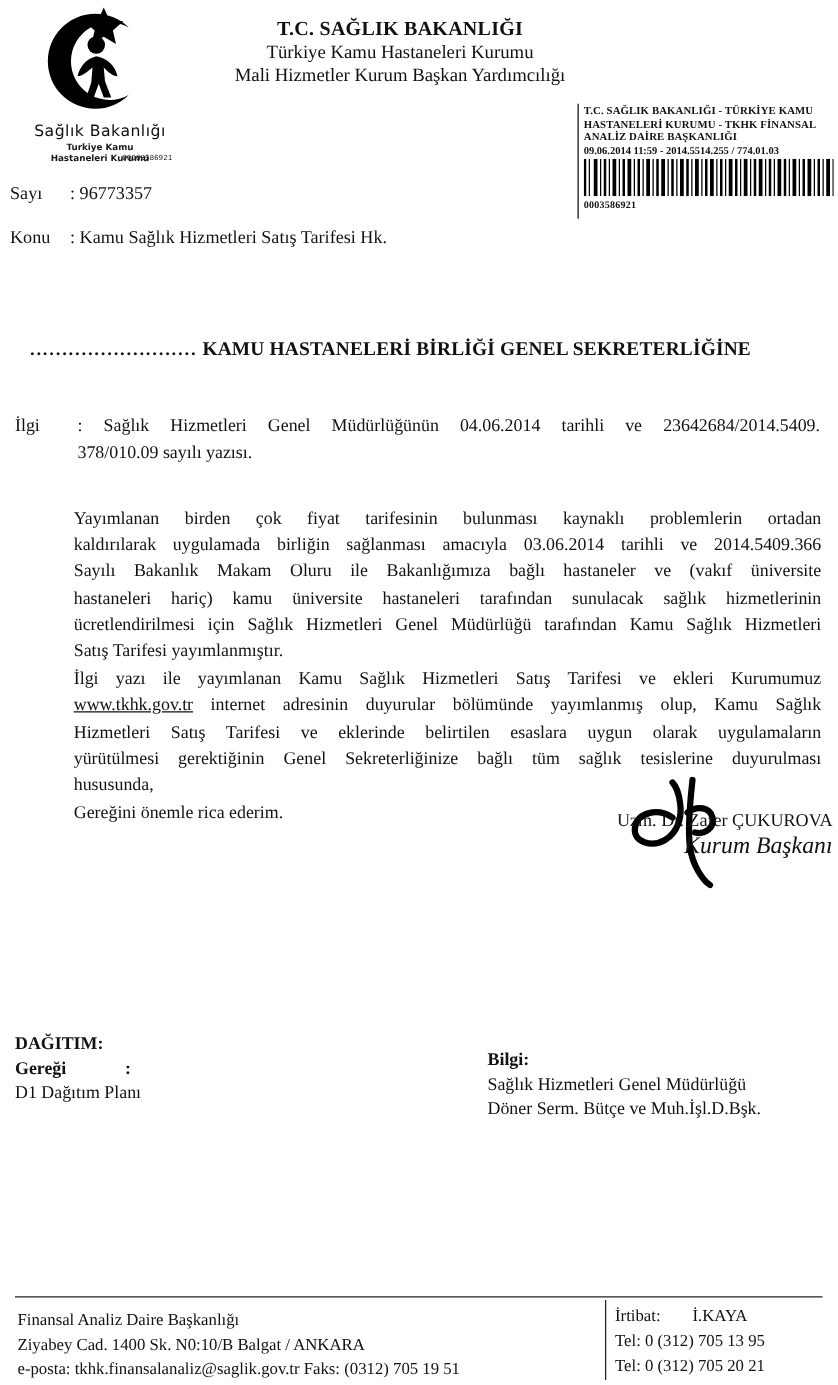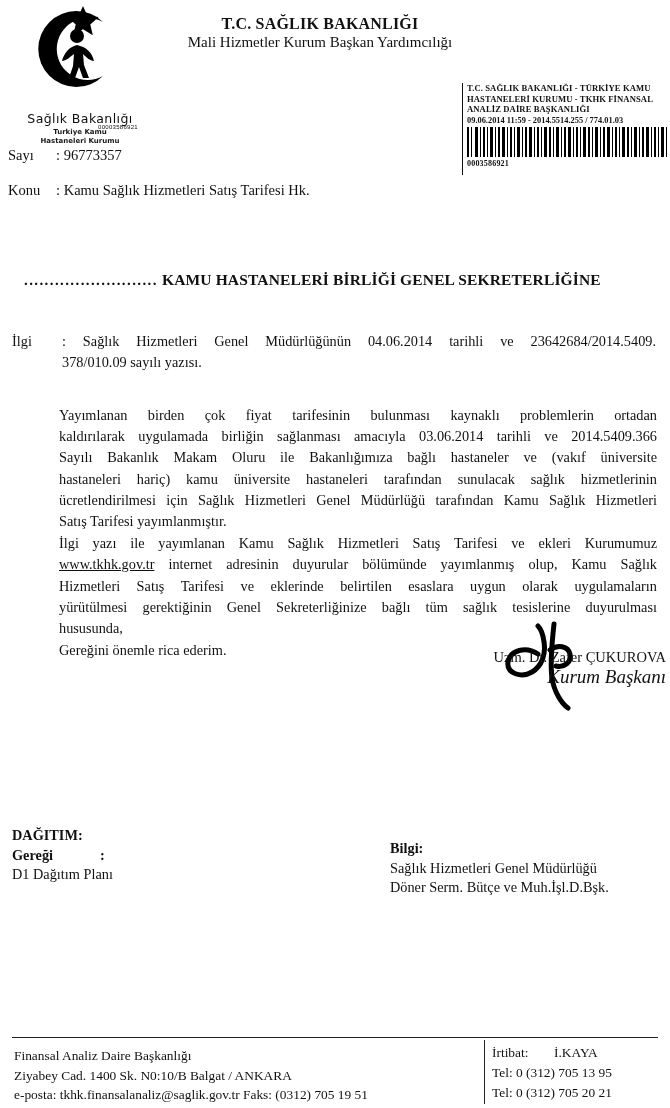--- a/index.html
+++ b/index.html
@@ -35,21 +35,21 @@
     width: 110px;
     height: 88px;
     margin: 0 auto;
     position: relative;
   }
   .logo-caption-main {
     font-family: "DejaVu Sans", sans-serif;
     font-size: 12.5px;
     letter-spacing: .4px;
     color: #0d0d0d;
-    margin-top: 19px;
+    margin-top: 5px;
   }
   .logo-caption-sub {
     font-family: "DejaVu Sans", sans-serif;
     font-size: 7px;
     font-weight: bold;
     line-height: 9px;
     color: #1a1a1a;
     margin-top: 2px;
   }
 
@@ -309,20 +309,21 @@
     </div>
     <div class="logo-caption-main">Sağlık Bakanlığı</div>
     <div class="logo-caption-sub">
       <div>Turkiye Kamu</div>
       <div>Hastaneleri Kurumu</div>
     </div>
   </div>
 
   <div class="header-titles">
     <div class="header-line1">T.C. SAĞLIK BAKANLIĞI</div>
+    <div class="header-line2">Türkiye Kamu Hastaneleri Kurumu</div>
     <div class="header-line3">Mali Hizmetler Kurum Başkan Yardımcılığı</div>
   </div>
 
   <div class="stamp-box">
     <div class="stamp-line">T.C. SAĞLIK BAKANLIĞI - TÜRKİYE KAMU</div>
     <div class="stamp-line">HASTANELERİ KURUMU - TKHK FİNANSAL</div>
     <div class="stamp-line">ANALİZ DAİRE BAŞKANLIĞI</div>
     <div class="stamp-date">09.06.2014 11:59 - 2014.5514.255 / 774.01.03</div>
     <svg class="barcode" viewBox="0 0 200 30" preserveAspectRatio="none" aria-hidden="true">
       <g fill="#000">

